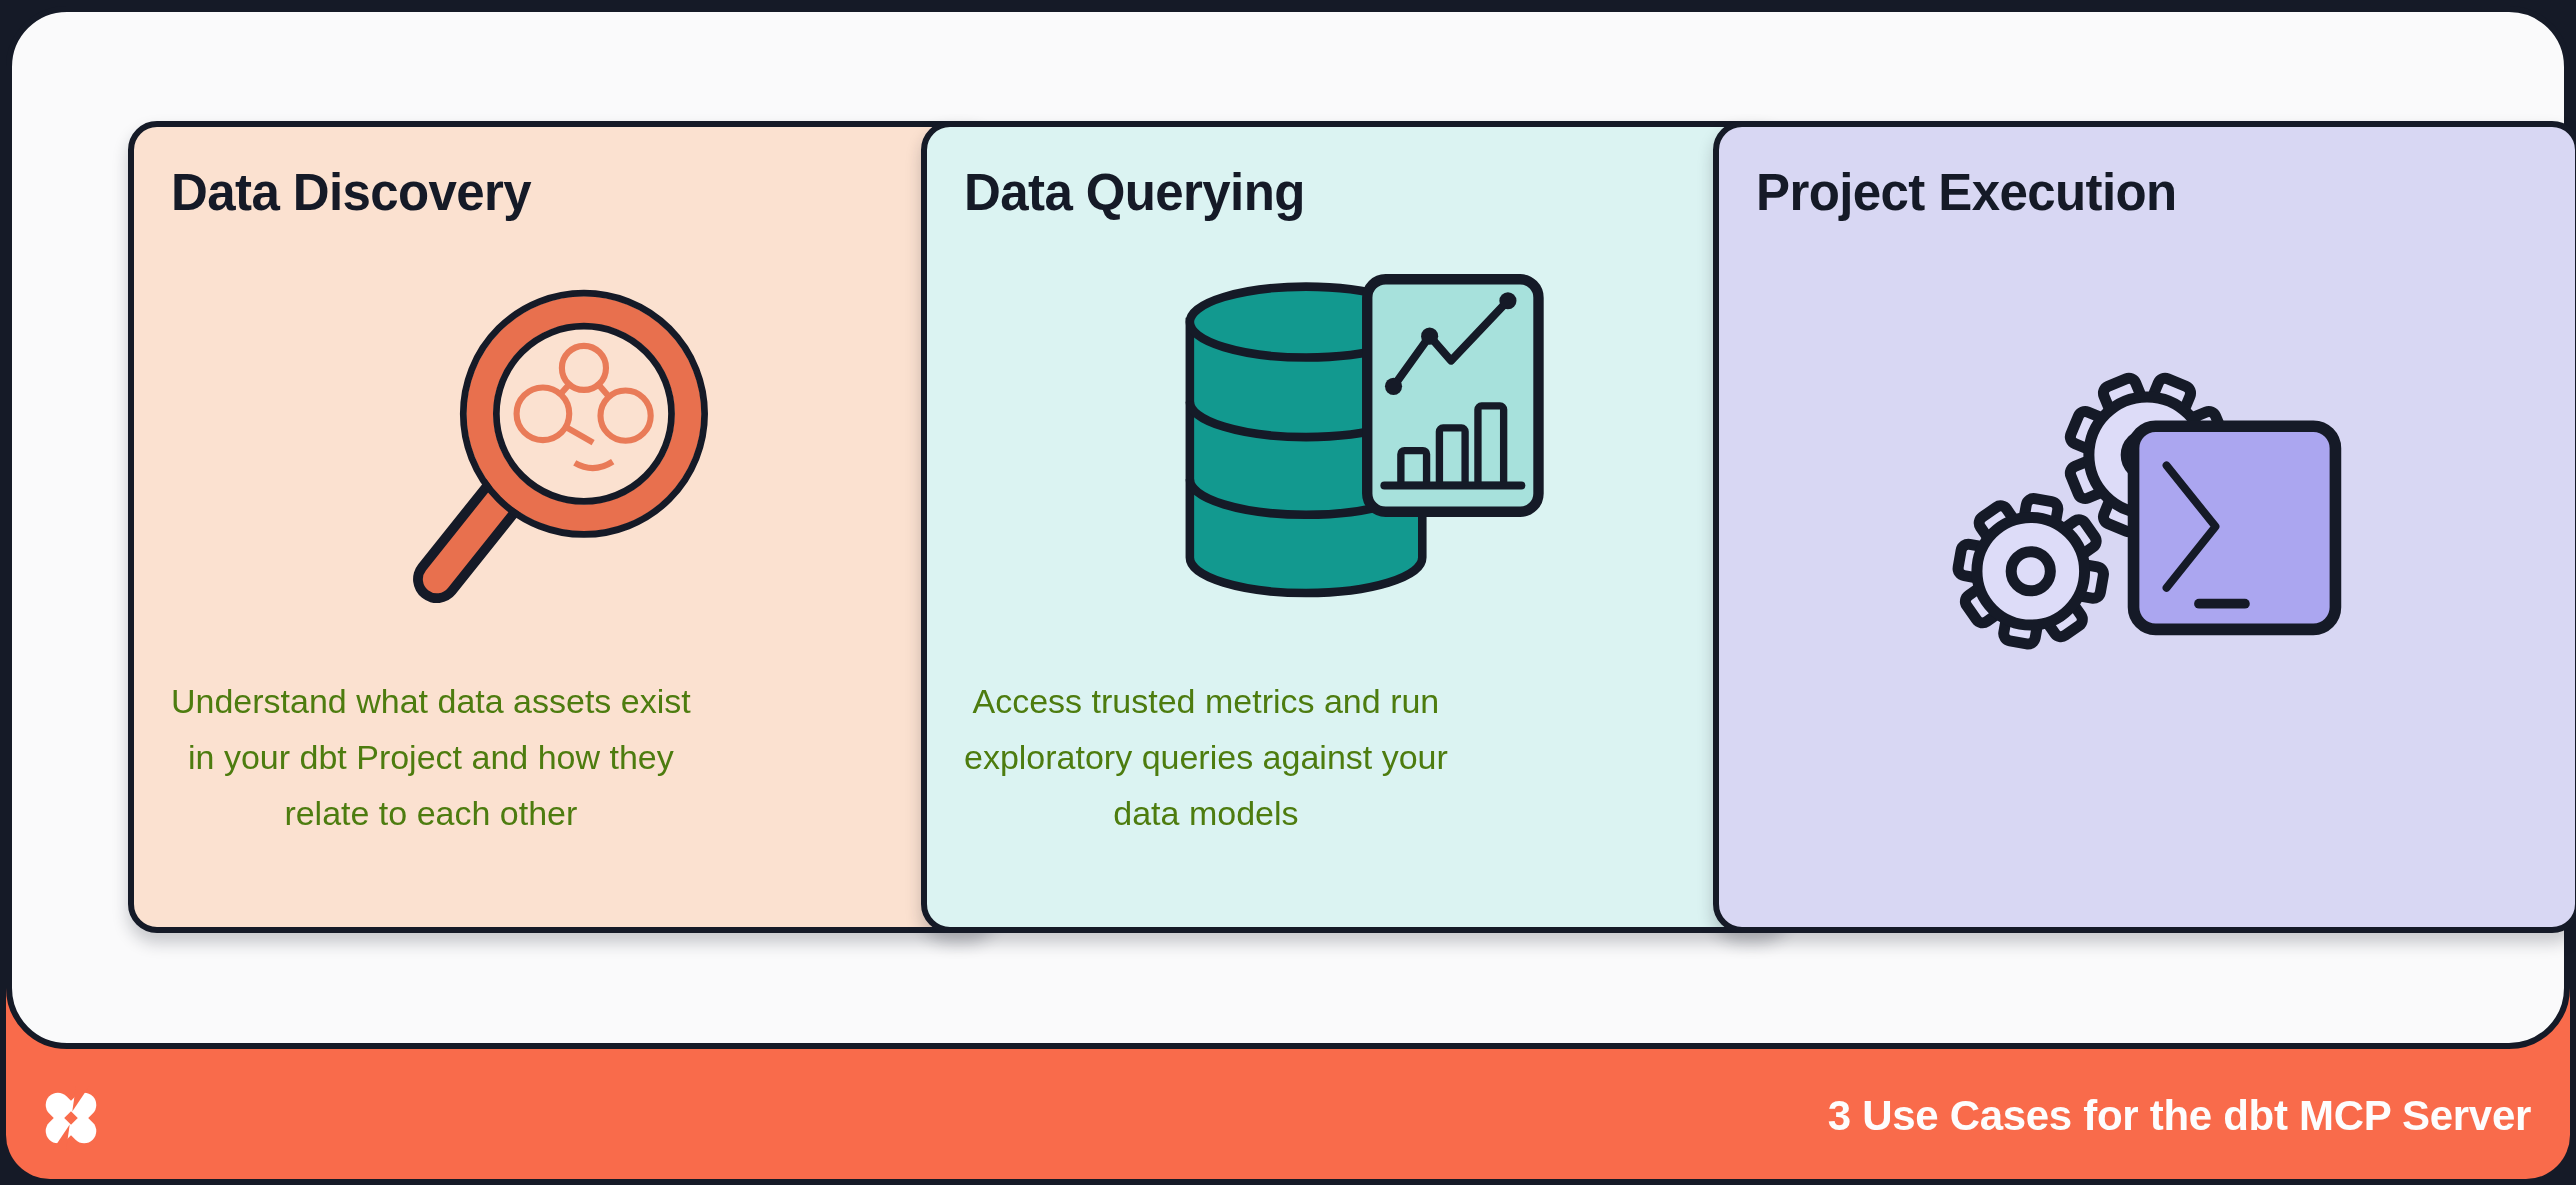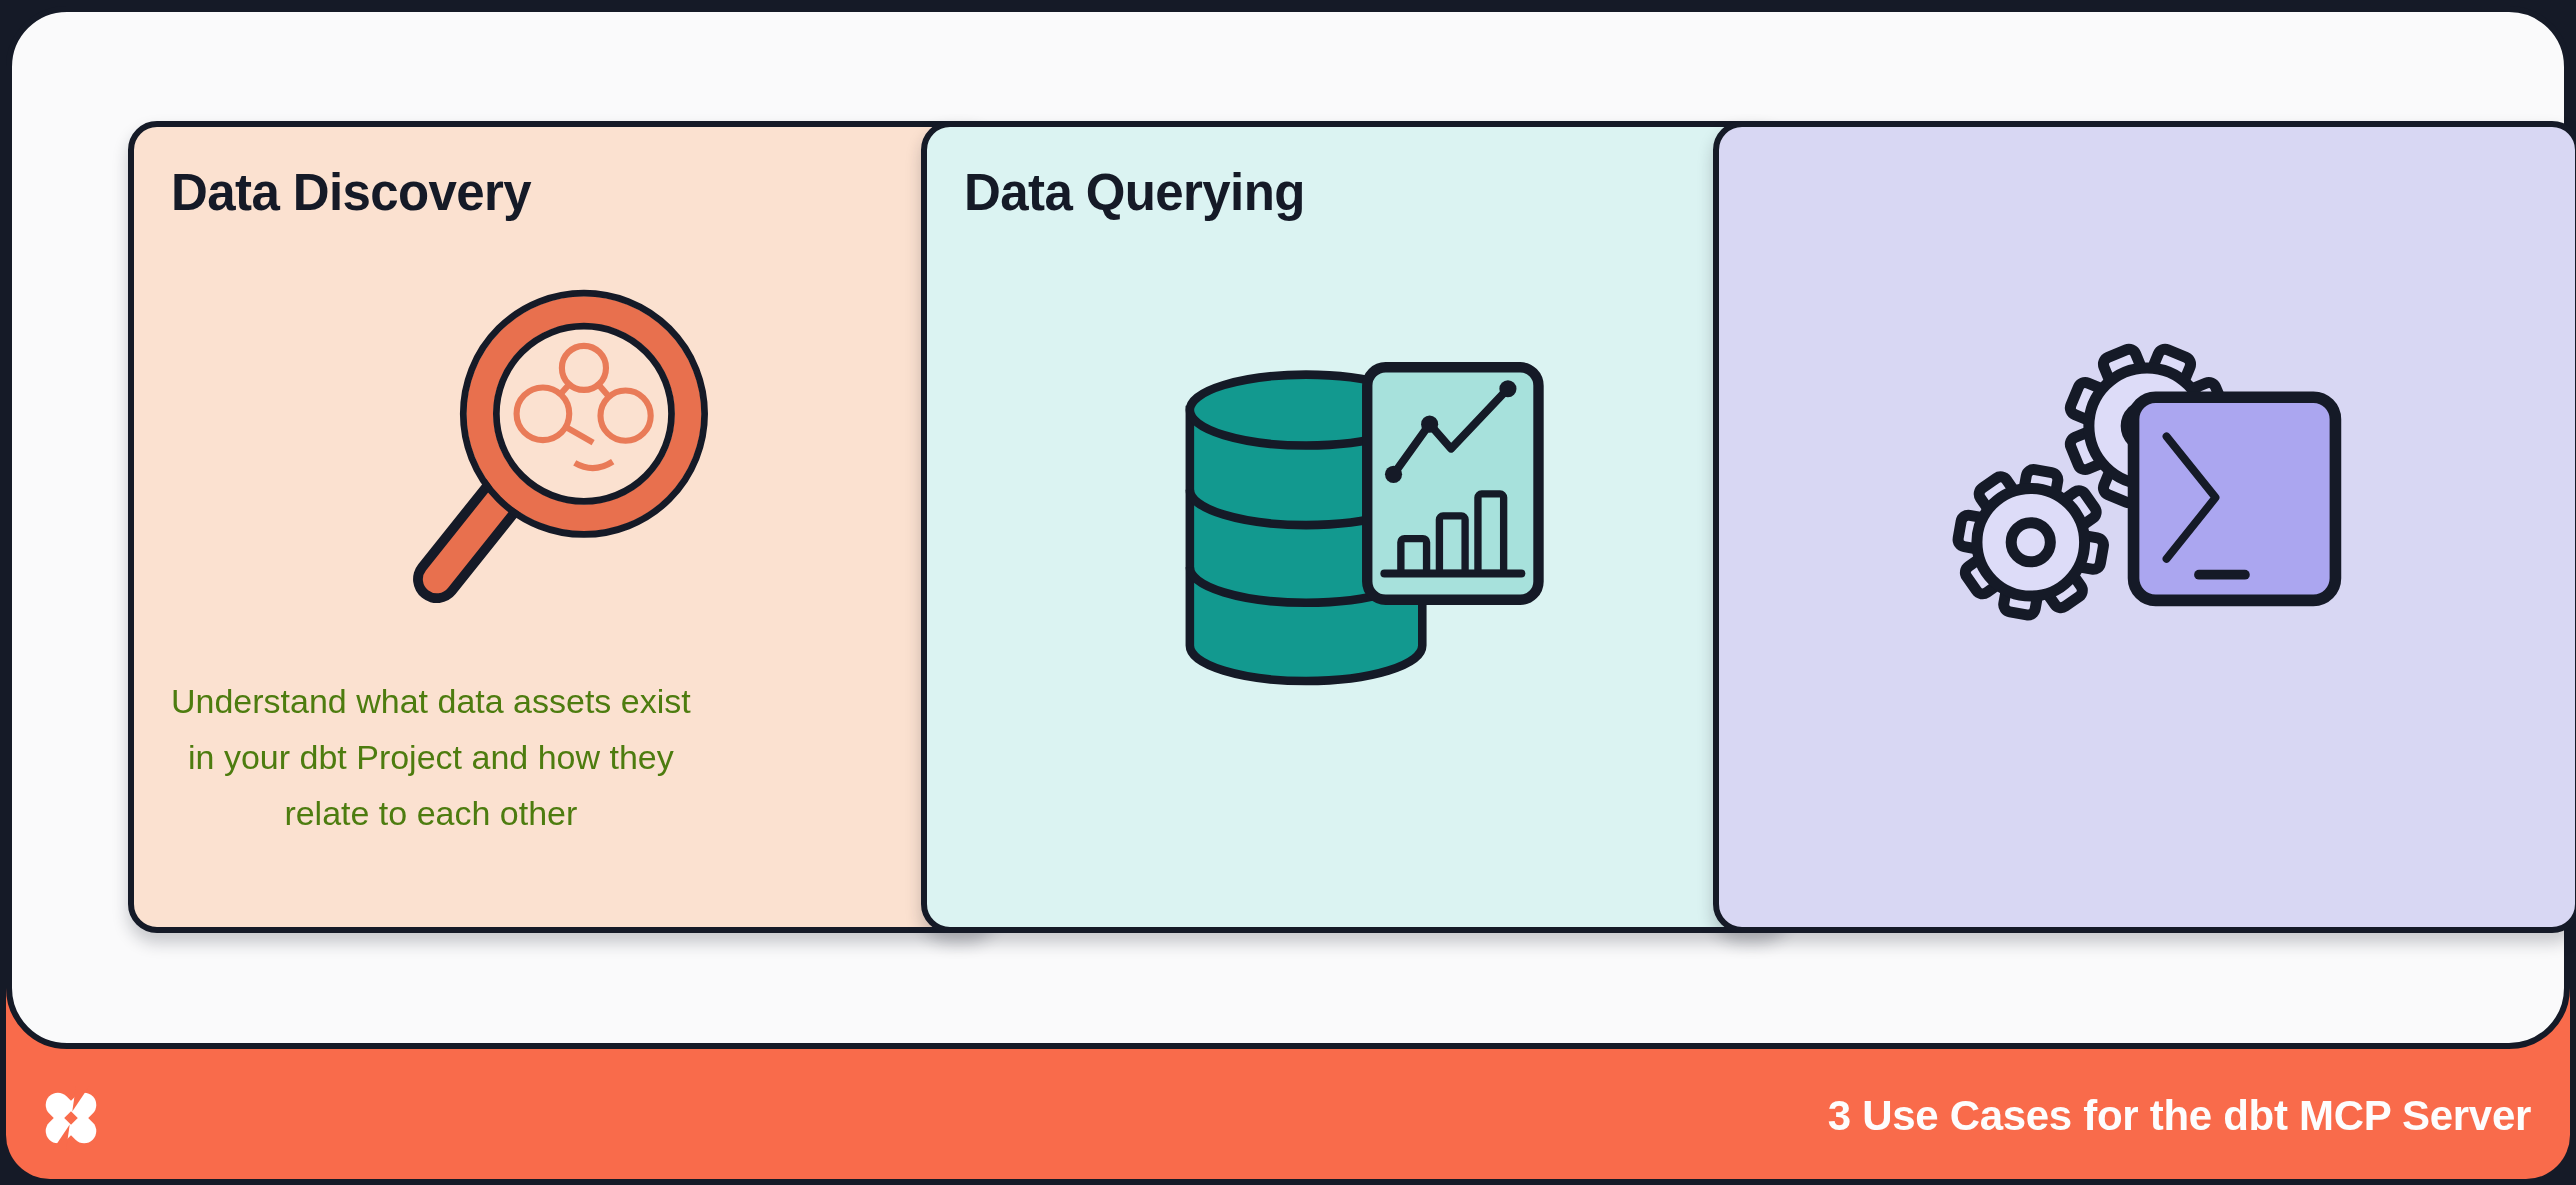--- a/index.html
+++ b/index.html
@@ -107,23 +107,27 @@
         <circle cx="580" cy="60" r="14" fill="#151A27"></circle>
         <g fill="#A7E1DC" stroke="#151A27" stroke-width="12">
           <rect x="405" y="305" width="42" height="57" rx="6"></rect>
           <rect x="468" y="268" width="42" height="94" rx="6"></rect>
           <rect x="531" y="232" width="42" height="130" rx="6"></rect>
         </g>
         <line x1="378" y1="362" x2="602" y2="362" stroke="#151A27" stroke-width="13" stroke-linecap="round"></line>
       </g>
     </svg>
   </div>
+  <p class="card-body">Access trusted metrics and run
+exploratory queries against your
+data models</p>
 </section>
 
 <section class="card card-3" style="background: rgb(216, 215, 243);">
+  <h2 class="card-title">Project Execution</h2>
   <div class="icon-wrap">
     <svg width="416" height="343" viewBox="0 0 680 560">
 
       <g fill="#DDDCF8" stroke="#151A27" stroke-width="18">
         <g transform="translate(340,155) rotate(22.5)">
             <rect x="-28" y="-128" width="56" height="52" rx="12"></rect>
           </g>
         <g transform="translate(340,155) rotate(67.5)">
             <rect x="-28" y="-128" width="56" height="52" rx="12"></rect>
           </g>

